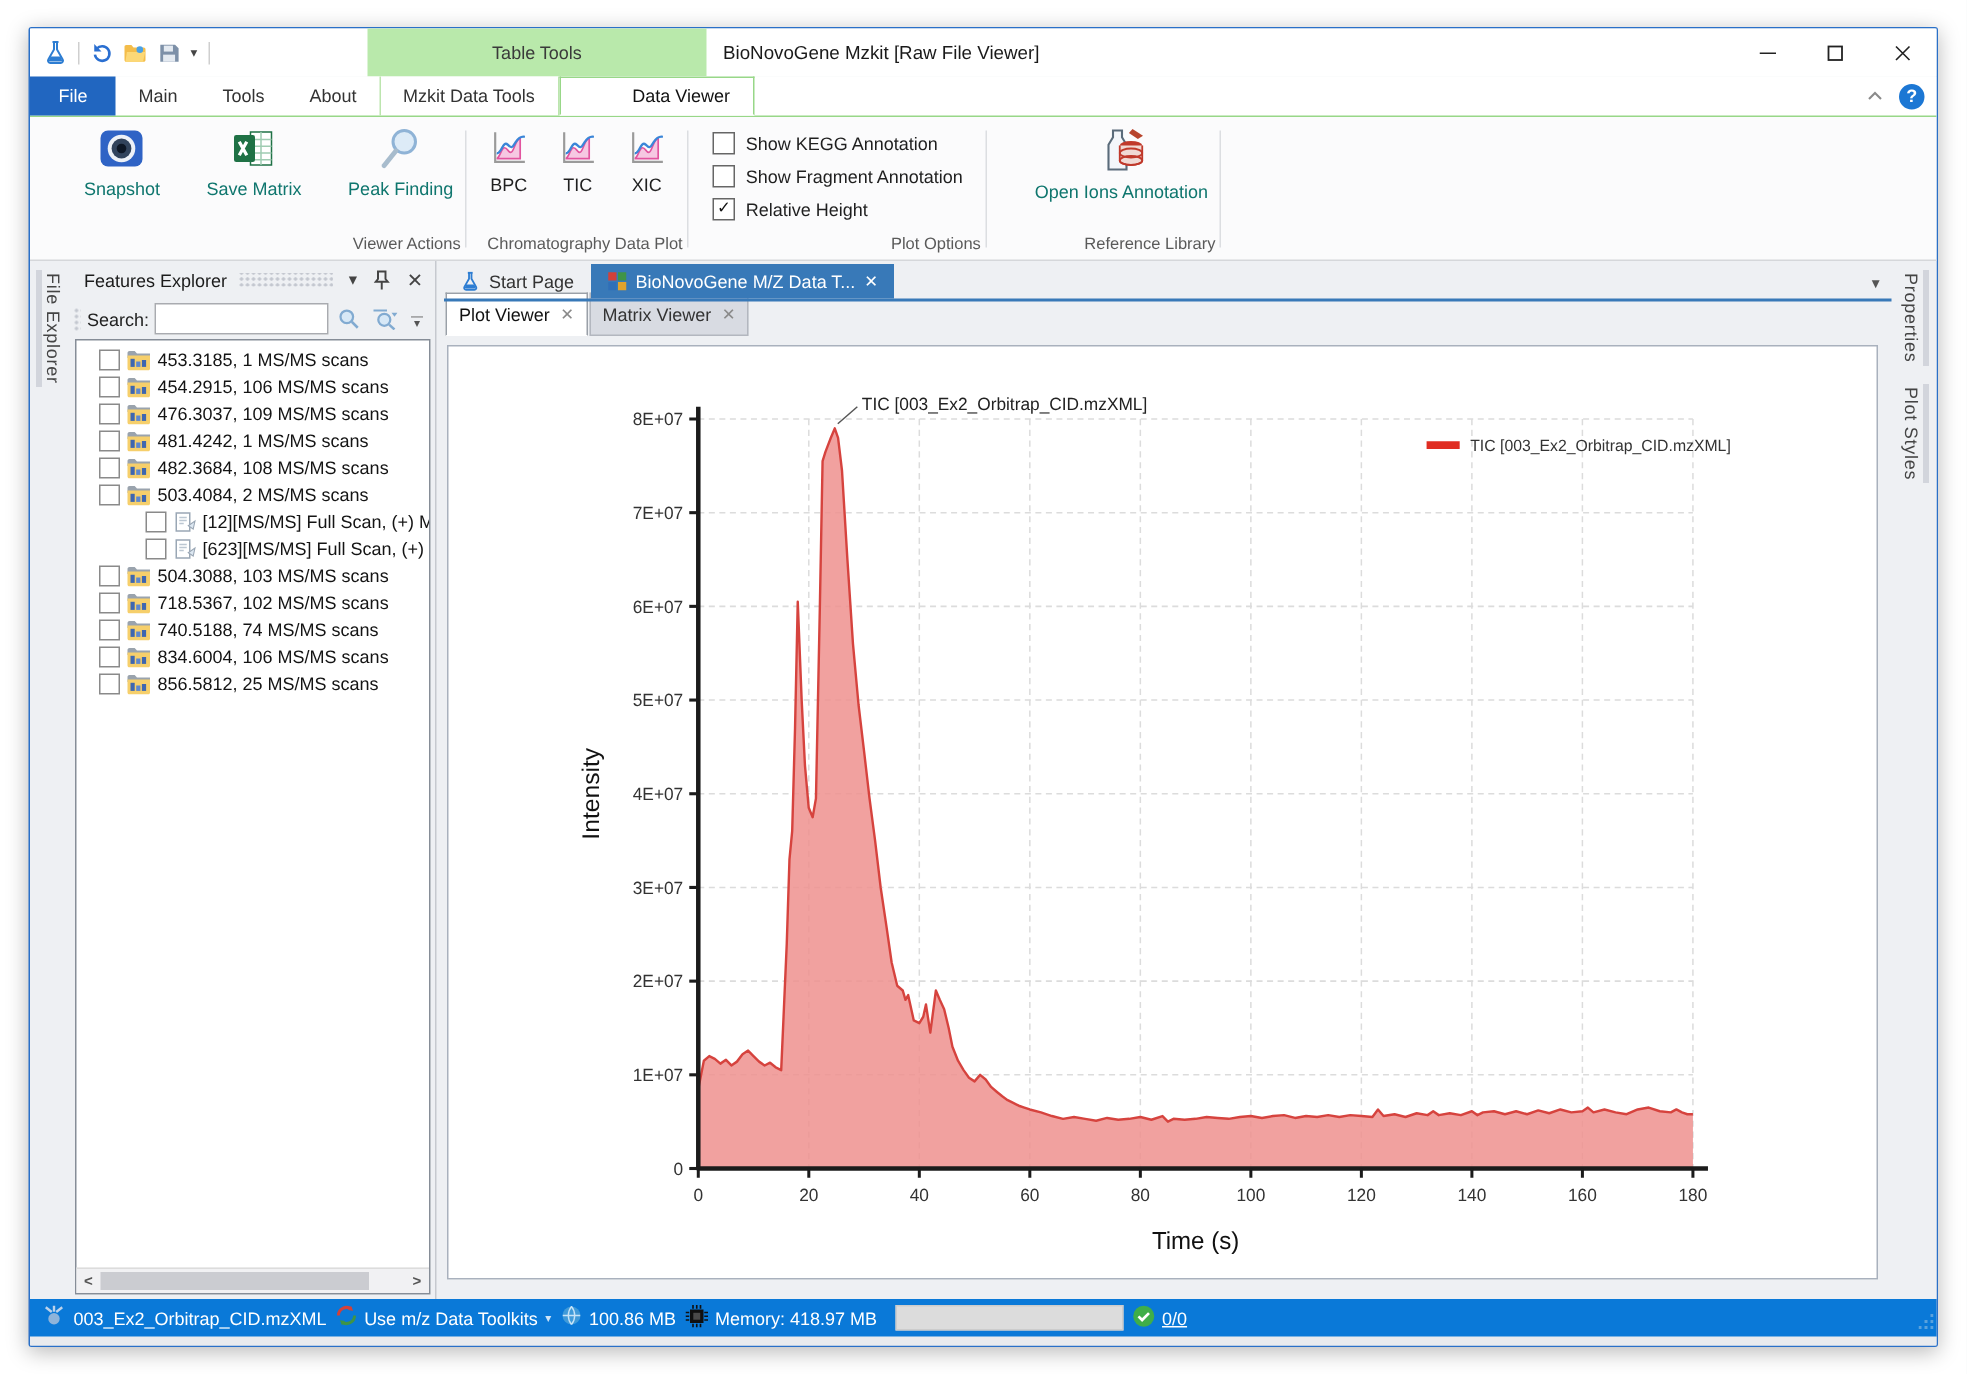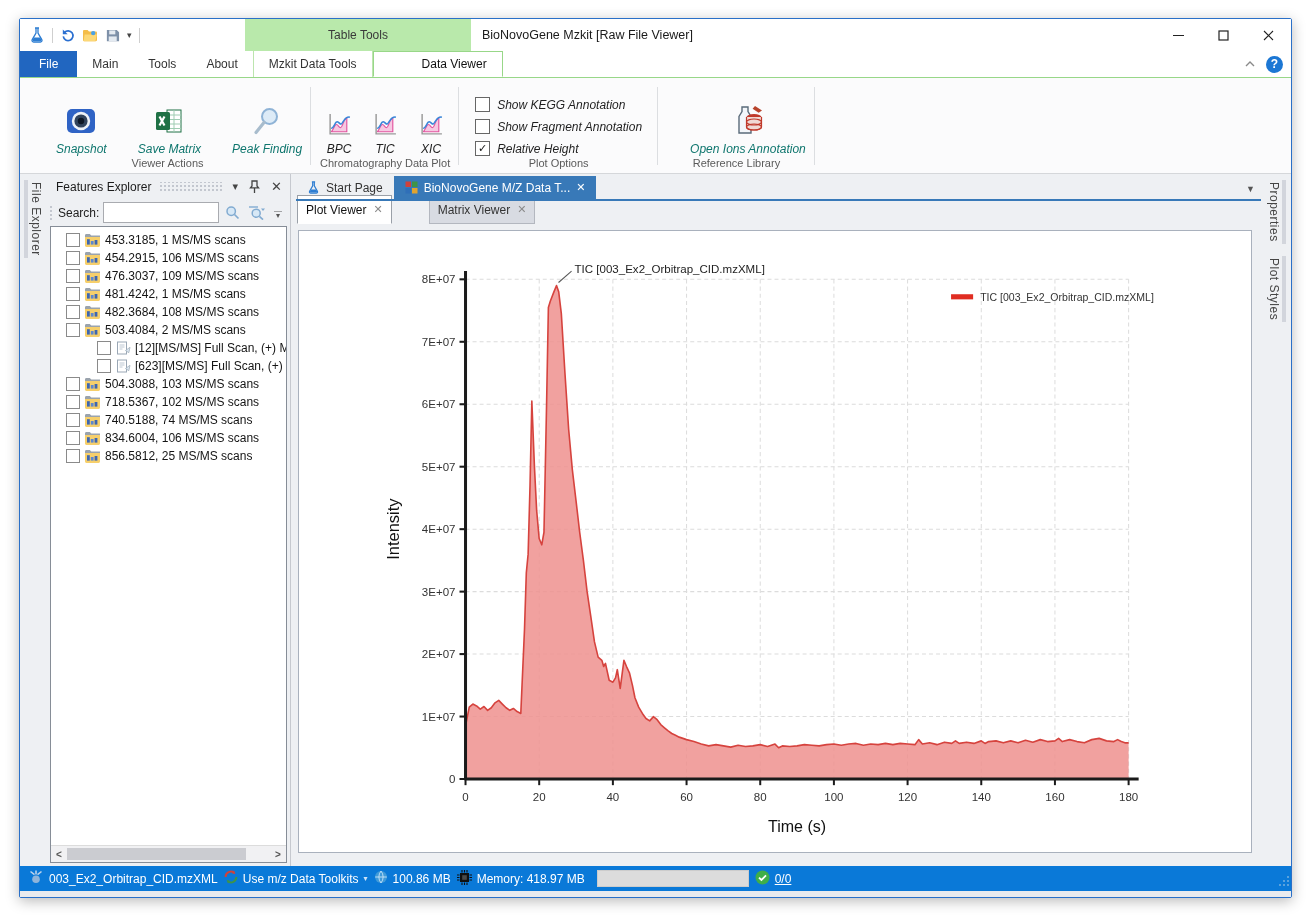--- a/index.html
+++ b/index.html
@@ -27,22 +27,22 @@
   .menu-tab.ctx{border-left:1px solid #bce5ae;border-right:1px solid #bce5ae;}
   .menu-tab.active{background:#fff;border:1px solid #98d788;border-bottom:1px solid #fff;color:#111;padding-left:48px;}
   .tabrow-right{position:absolute;right:8px;top:0;height:26px;display:flex;align-items:center;gap:10px;}
   .helpbtn{width:17px;height:17px;border-radius:50%;background:#1c77d4;color:#fff;font-weight:bold;
     font-size:12px;display:flex;align-items:center;justify-content:center;}
   
   .ribbon{height:92px;background:#fbfbfc;border-bottom:1px solid #d5d7da;display:flex;
     padding:3px 0 0 4px;flex:none;}
   .rgroup{display:flex;flex-direction:column;padding:0 4px;position:relative;}
   .rgroup:after{content:"";position:absolute;right:0;top:6px;bottom:8px;width:1px;background:#dcdee1;}
-  .rgroup-body{flex:1;display:flex;align-items:flex-end;gap:2px;padding:2px 2px 0;font-style:italic;}
-  .rgroup-label{height:17px;font-size:11px;color:#5a5a5a;text-align:center;line-height:15px;}
+  .rgroup-body{flex:1;display:flex;align-items:flex-start;gap:2px;padding:2px 2px 0;}
+  .rgroup-label{height:17px;font-size:11px;color:#5a5a5a;text-align:right;line-height:15px;}
   .bigbtn{min-width:50px;display:flex;flex-direction:column;align-items:center;gap:2px;padding:1px 3px 0;
     text-align:center;line-height:1.2;color:#0f766e;margin-left:23px;}
   .smallbtn{min-width:40px;display:flex;flex-direction:column;align-items:center;gap:2px;padding:3px 2px 0;
     text-align:center;color:#1f1f1f;}
   .chk-col{display:flex;flex-direction:column;gap:7px;padding:5px 10px 0 10px;}
   .chk-row{display:flex;align-items:center;gap:7px;color:#1f1f1f;}
   .chk-box{width:13px;height:13px;border:1px solid #666;background:#fff;display:flex;align-items:center;
     justify-content:center;font-size:11px;color:#111;line-height:1;flex:none;}
   
   .main{flex:1;display:flex;min-height:0;background:#eef0f3;}
@@ -79,21 +79,21 @@
   .docarea{flex:1;display:flex;flex-direction:column;min-width:0;padding-left:5px;}
   .doc-tabstrip{height:25px;display:flex;align-items:flex-end;border-bottom:2px solid #3879b8;
     position:relative;flex:none;}
   .doc-tab{height:23px;display:flex;align-items:center;gap:6px;padding:0 11px;color:#333;}
   .doc-tab.active{background:#3879b8;color:#fff;}
   .doc-tab .x{font-size:11px;}
   .doc-caret{position:absolute;right:6px;bottom:5px;color:#555;font-size:9px;}
   .subtabs{height:23px;display:flex;align-items:flex-end;padding-left:1px;gap:1px;flex:none;}
   .subtab{height:21px;display:flex;align-items:center;gap:7px;padding:3px 8px;border:1px solid #9aa0a8;color:#111;}
   .subtab.on{background:#fff;border-bottom-color:#fff;}
-  .subtab.off{background:#d8dbe2;border-color:#b3b7bf;color:#333;margin-left:36px;}
+  .subtab.off{background:#d8dbe2;border-color:#b3b7bf;color:#333;}
   .subtab .x{color:#8a8a8a;font-size:11px;}
   .plot-panel{flex:1;margin:6px 9px 13px 2px;background:#fff;border:1px solid #a9b1bd;position:relative;min-height:0;}
   .plot-panel svg{position:absolute;left:0;top:0;width:100%;height:100%;}
   
   .bottom-tabs{height:23px;display:flex;gap:26px;padding-left:38px;align-items:flex-start;flex:none;background:#eef0f3;}
   .btab{display:flex;flex-direction:column;gap:2px;padding-top:2px;color:#333;}
   .btab .bbar{height:5px;background:#d4d7dd;}
   .statusbar{height:25px;background:#0a79d8;display:flex;align-items:center;color:#fff;gap:6px;
     padding:0 8px;flex:none;position:relative;}
   .sitem{display:flex;align-items:center;gap:5px;white-space:nowrap;}

